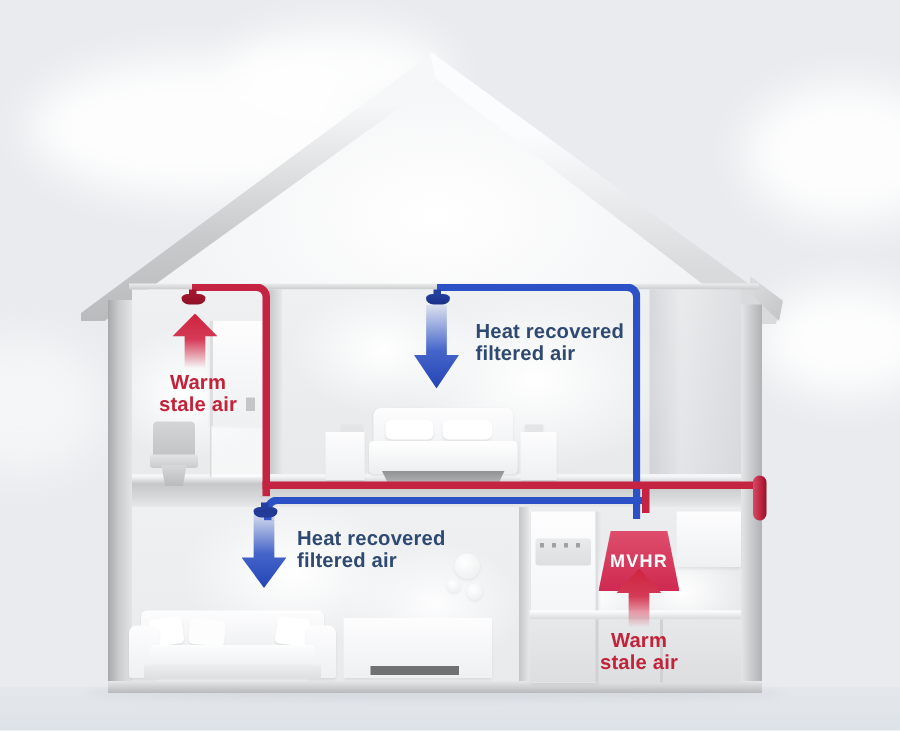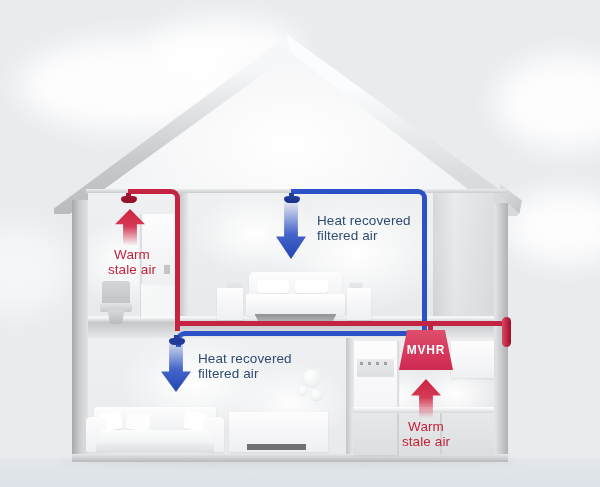--- a/index.html
+++ b/index.html
@@ -40,21 +40,21 @@
   .vent-cap-blue{background:linear-gradient(#24409f,#182f86);border-radius:45% 45% 50% 50%/60% 60% 100% 100%;}
   .vent-stem-red{background:#a3152e;}
   .vent-stem-blue{background:#24409f;}
   .terminal-red{background:linear-gradient(to right,#d84a64,#b51d3a 70%,#901228);border-radius:5px;}
   
   .arrow-up{clip-path:polygon(50% 0,100% 40%,73% 40%,73% 100%,27% 100%,27% 40%,0 40%);
             background:linear-gradient(to bottom,#cd2340 0%,#d53a55 45%,rgba(213,58,85,0) 96%);}
   .arrow-down{clip-path:polygon(27% 0,73% 0,73% 60%,100% 60%,50% 100%,0 60%,27% 60%);
             background:linear-gradient(to bottom,rgba(64,94,200,.10) 0%,#4565c9 55%,#2345b5 100%);}
   
-  .lbl{font-size:13.5px;line-height:14.5px;font-weight:400;letter-spacing:.1px;}
+  .lbl{font-size:13.5px;line-height:14.5px;font-weight:700;letter-spacing:.1px;}
   .lbl-red{color:#c2233a;text-align:center;}
   .lbl-blue{color:#2e4a72;text-align:left;}
   .mvhr{background:linear-gradient(#de4e6c,#cf2950);clip-path:polygon(15% 0,85% 0,100% 100%,0 100%);
         display:flex;align-items:center;justify-content:center;color:#ffffff;
         font-size:12px;font-weight:bold;letter-spacing:.8px;}
   .circle{background:radial-gradient(circle at 38% 32%,#ffffff,#eef0f1 80%);border-radius:50%;box-shadow:0 1px 2px rgba(0,0,0,.07);}
 </style>
 </head>
 <body>
 
@@ -141,21 +141,21 @@
 
   <div class="abs vent-stem-red" style="left:126px;top:193px;width:5px;height:5px;"></div>
   <div class="abs vent-cap-red" style="left:121px;top:196px;width:16px;height:7px;"></div>
   <div class="abs vent-stem-blue" style="left:289px;top:193px;width:5px;height:5px;"></div>
   <div class="abs vent-cap-blue" style="left:284px;top:196px;width:16px;height:7px;"></div>
   <div class="abs vent-stem-blue" style="left:174px;top:335px;width:5px;height:5px;"></div>
   <div class="abs vent-cap-blue" style="left:169px;top:338px;width:16px;height:7px;"></div>
 
   <div class="abs terminal-red" style="left:502px;top:317px;width:9px;height:30px;"></div>
 
-  <div class="abs mvhr" style="left:399px;top:330px;width:54px;height:40px;">
+  <div class="abs mvhr" style="left:399px;top:354px;width:54px;height:40px;">
     <span>MVHR</span>
   </div>
 
   <div class="abs arrow-up" style="left:115px;top:209px;width:30px;height:38px;"></div>
   <div class="abs arrow-down" style="left:276px;top:203px;width:30px;height:56px;"></div>
   <div class="abs arrow-down" style="left:161px;top:341px;width:30px;height:51px;"></div>
   <div class="abs arrow-up" style="left:411px;top:379px;width:30px;height:41px;"></div>
 
   <div class="abs lbl lbl-red" style="left:90px;top:248px;width:84px;">
     <span style="display:block;">Warm</span>

